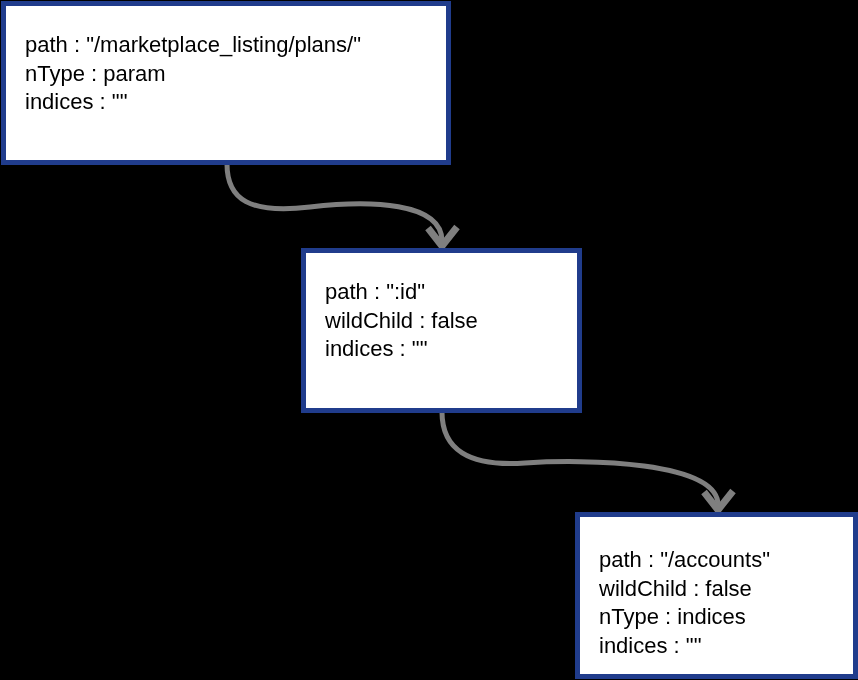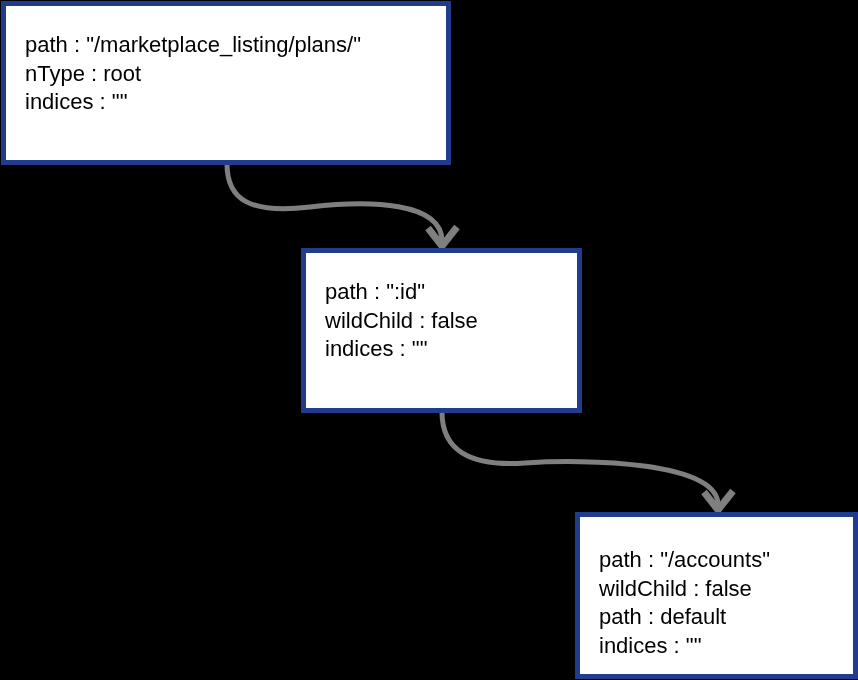--- a/index.html
+++ b/index.html
@@ -61,30 +61,30 @@
       <path class="edge-head" d="M 428 228 L 442 246 L 457 227"></path>
     </g>
     <g>
       <path class="edge-line" d="M 442 412 C 442 449, 468 467, 525 463 C 585 459, 718 461, 718 505"></path>
       <path class="edge-head" d="M 704 492 L 718 510 L 733 491"></path>
     </g>
   </svg>
 
   <div class="node node-root">
     <div class="node-line">path : "/marketplace_listing/plans/"</div>
-    <div class="node-line">nType : root</div>
+    <div class="node-line">nType : param</div>
     <div class="node-line">indices : ""</div>
   </div>
 
   <div class="node node-param">
     <div class="node-line">path : ":id"</div>
     <div class="node-line">wildChild : false</div>
     <div class="node-line">indices : ""</div>
   </div>
 
   <div class="node node-default">
     <div class="node-line">path : "/accounts"</div>
     <div class="node-line">wildChild : false</div>
-    <div class="node-line">path : default</div>
+    <div class="node-line">nType : indices</div>
     <div class="node-line">indices : ""</div>
   </div>
 
 </div>
 
 </body></html>

